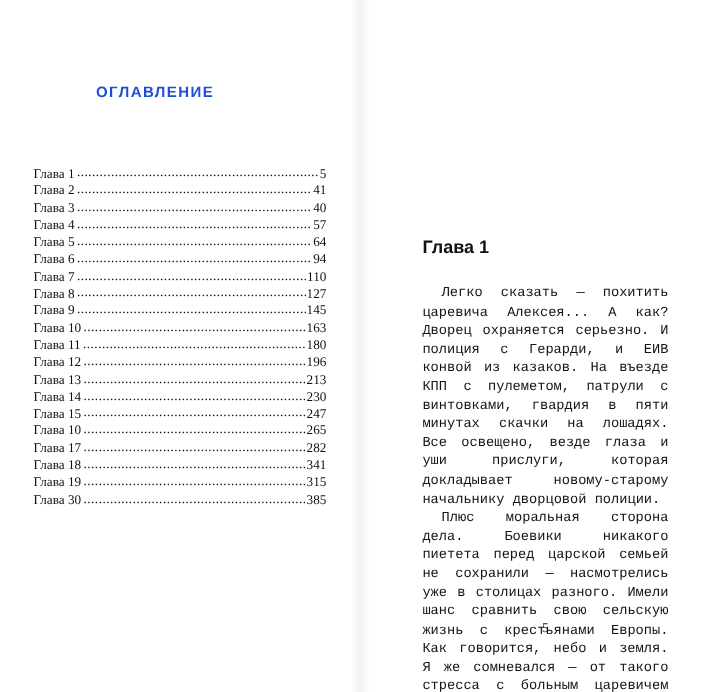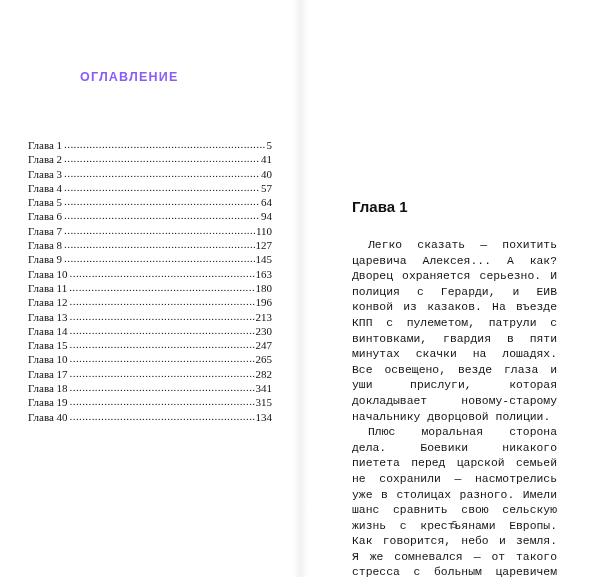--- a/index.html
+++ b/index.html
@@ -34,21 +34,21 @@
   }
   
   .toc-heading {
     position: absolute;
     left: 80px;
     top: 70px;
     font-family: "Liberation Sans", sans-serif;
     font-weight: bold;
     font-size: 12.5px;
     letter-spacing: 1.2px;
-    color: #8b5cf6;
+    color: #1d4ed8;
   }
   .toc-list {
     position: absolute;
     left: 28px;
     top: 138px;
     width: 244px;
     list-style: none;
     margin: 0;
     padding: 0;
   }
@@ -222,23 +222,23 @@
           <span class="toc-title">Глава 18</span>
           <span class="toc-dots">.....................................................................................................</span>
           <span class="toc-page">341</span>
         </li>
         <li class="toc-item">
           <span class="toc-title">Глава 19</span>
           <span class="toc-dots">.....................................................................................................</span>
           <span class="toc-page">315</span>
         </li>
         <li class="toc-item">
-          <span class="toc-title">Глава 40</span>
-          <span class="toc-dots">.....................................................................................................</span>
-          <span class="toc-page">134</span>
+          <span class="toc-title">Глава 30</span>
+          <span class="toc-dots">.....................................................................................................</span>
+          <span class="toc-page">385</span>
         </li>
       </ul>
   </div>
 
   <div class="page page-right">
     <div class="chapter-title">Глава 1</div>
     <div class="body-text" id="body-text">
         <p>Легко сказать — похитить царевича Алексея... А как? Дворец охраняется серьезно. И полиция с Герарди, и ЕИВ конвой из казаков. На въезде КПП с пулеметом, патрули с винтовками, гвардия в пяти минутах скачки на лошадях. Все освещено, везде глаза и уши прислуги, которая докладывает новому-старому начальнику дворцовой полиции.</p>
         <p>Плюс моральная сторона дела. Боевики никакого пиетета перед царской семьей не сохранили — насмотрелись уже в столицах разного. Имели шанс сравнить свою сельскую жизнь с крестьянами Европы. Как говорится, небо и земля. Я же сомневался — от такого стресса с больным царевичем что угодно может случится. Пойдет кровь носом, и остановить не сможем. Или еще что... И тут большой задел для размышлений насчет «слезинки» ребенка.</p>
       </div>

